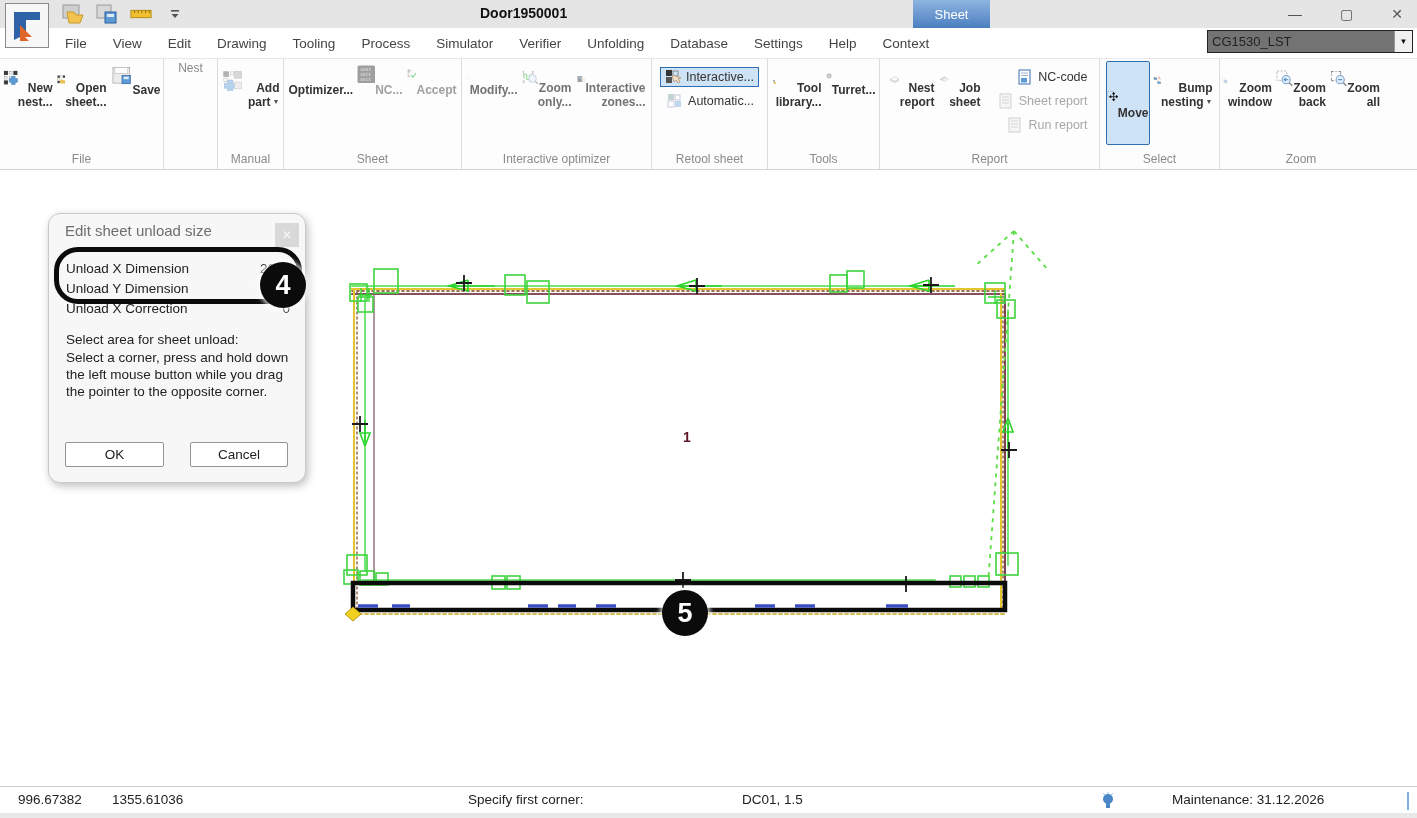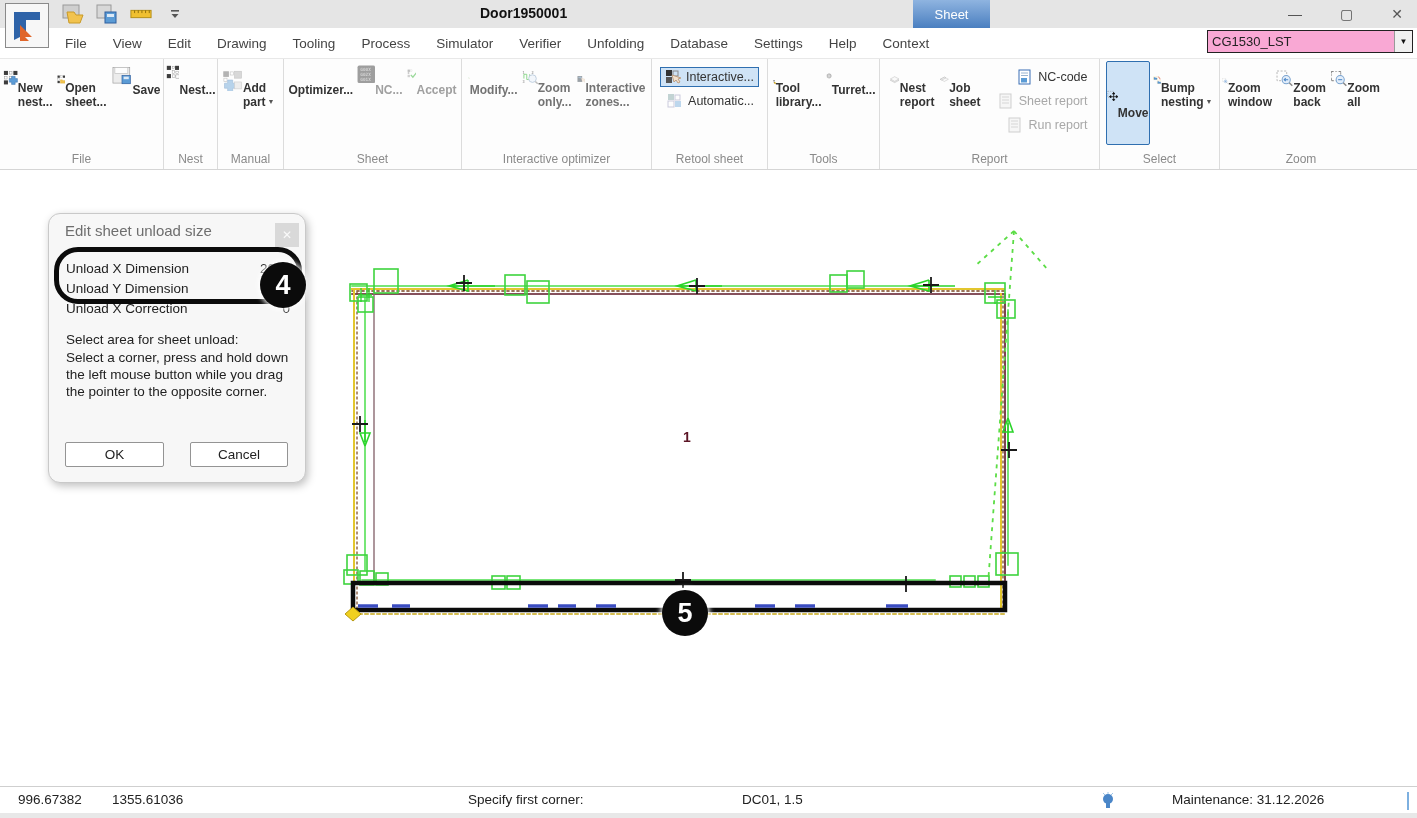--- a/index.html
+++ b/index.html
@@ -12,32 +12,32 @@
   .qat { position:absolute; left:62px; top:4px; display:flex; gap:12px; align-items:center; }
   .qat .qbtn { width:22px; height:20px; display:flex; align-items:center; justify-content:center; }
   .win-title { position:absolute; left:480px; top:5px; font-size:14px; font-weight:bold; color:#111; }
   .sheet-tab { position:absolute; left:913px; top:0; width:77px; height:28px; background:linear-gradient(#8fb4e0,#4a7fc0); color:#fff; font-size:13px; display:flex; align-items:center; justify-content:center; }
   .winbtns { position:absolute; right:14px; top:6px; display:flex; gap:38px; color:#555; font-size:14px; }
   .winbtns span { cursor:default; }
 
   
   .menubar { position:absolute; left:52px; top:28px; height:30px; display:flex; align-items:center; font-size:13.5px; color:#444; }
   .menubar .mitem { padding:0 13px; height:30px; display:flex; align-items:center; }
-  .combo { position:absolute; left:1207px; top:30px; width:206px; height:23px; border:1px solid #222; background:#f9a8d4; display:flex; align-items:center; font-size:13px; }
+  .combo { position:absolute; left:1207px; top:30px; width:206px; height:23px; border:1px solid #222; background:#737373; display:flex; align-items:center; font-size:13px; }
   .combo .cval { flex:1; padding-left:4px; }
   .combo .cbtn { width:18px; height:100%; background:#f0f0f0; border-left:1px solid #999; display:flex; align-items:center; justify-content:center; font-size:8px; color:#111; }
 
   
   .ribbon { position:absolute; left:0; top:58px; width:1417px; height:112px; background:#fdfdfd; border-bottom:1px solid #d5d5d5; border-top:1px solid #e8e8e8; display:flex; }
   .rgroup { display:flex; flex-direction:column; border-right:1px solid #dcdcdc; padding-top:2px; }
   .rgroup .gitems { flex:1; display:flex; justify-content:center; align-items:flex-start; }
   .rgroup .glabel { text-align:center; font-size:12px; color:#8a8a8a; padding-bottom:3px; }
   .rbtn { width:52px; margin:0 1px; padding-top:3px; display:flex; align-items:center; border:1px solid transparent; border-radius:2px;font-weight:bold; }
   .rbtn .ric { width:34px; height:34px; display:block; }
-  .rbtn .lblwrap { margin-top:16px; text-align:left; font-size:12px; line-height:14px; color:#333; }
+  .rbtn .lblwrap { margin-top:16px; text-align:right; font-size:12px; line-height:14px; color:#333; }
   .rbtn.dis .lblwrap { color:#a0a0a0; }
   .rbtn.semi .lblwrap { color:#737373; }
   .rbtn.sel { background:#cfe3f6; border:1px solid #2f6fb0; }
   .dd { font-size:7px; color:#555; margin-left:2px; vertical-align:2px; }
   .smallcol { display:flex; flex-direction:column; justify-content:flex-start; gap:4px; padding-top:6px;align-items:flex-end; }
   .sbtn { display:flex; align-items:center; gap:5px; font-size:12.5px; color:#333; padding:1px 4px; border:1px solid transparent; }
   .sbtn.sel { background:#cfe3f6; border:1px solid #2f6fb0; }
   .sbtn.dis { color:#a8a8a8; }
   .sic { width:16px; height:16px; display:block; }
   .g-file{width:164px}.g-nest{width:54px}.g-manual{width:66px}.g-sheet{width:178px}.g-iopt{width:190px}
@@ -167,35 +167,20 @@
               <rect x="17" y="16" width="13" height="13" fill="#5b9bd5" stroke="#2f5f9e"></rect>
               <rect x="19.5" y="18" width="8" height="4" fill="#dce9f6"></rect>
             </svg></span>
         <span class="lblwrap"><span>Save</span></span>
       </div>
     </div>
     <div class="glabel">File</div>
   </div>
 
   <div class="rgroup g-nest">
-    <div class="gitems">
-      <div class="rbtn">
-        <span class="ric"><svg viewBox="0 0 34 34">
-              <rect x="2" y="2" width="10" height="10" fill="#3d3d3d"></rect>
-              <rect x="22" y="2" width="10" height="10" fill="#3d3d3d"></rect>
-              <rect x="2" y="22" width="10" height="10" fill="#3d3d3d"></rect>
-              <rect x="15" y="3" width="6" height="6" fill="none" stroke="#8a8a8a"></rect>
-              <rect x="15" y="14" width="6" height="6" fill="none" stroke="#8a8a8a"></rect>
-              <rect x="24" y="15" width="6" height="6" fill="none" stroke="#8a8a8a"></rect>
-              <rect x="16" y="24" width="6" height="6" fill="none" stroke="#8a8a8a"></rect>
-              <rect x="24" y="24" width="8" height="8" fill="none" stroke="#777"></rect>
-            </svg></span>
-        <span class="lblwrap"><span>Nest...</span></span>
-      </div>
-    </div>
     <div class="glabel">Nest</div>
   </div>
 
   <div class="rgroup g-manual">
     <div class="gitems">
       <div class="rbtn" style="width:60px">
         <span class="ric"><svg viewBox="0 0 34 34" opacity="0.55">
               <rect x="2" y="2" width="9" height="9" fill="#777"></rect>
               <rect x="20" y="2" width="11" height="11" fill="#bbb" stroke="#999"></rect>
               <rect x="13" y="3" width="5" height="5" fill="none" stroke="#999"></rect>

